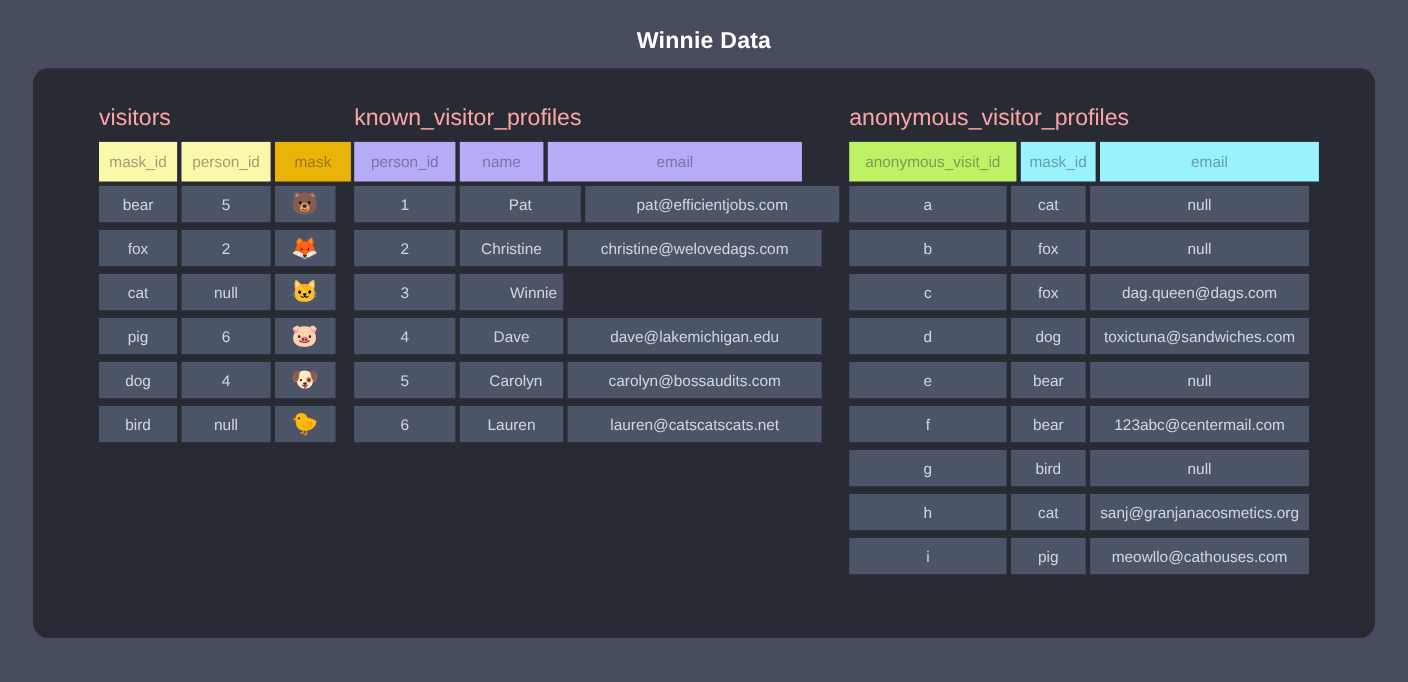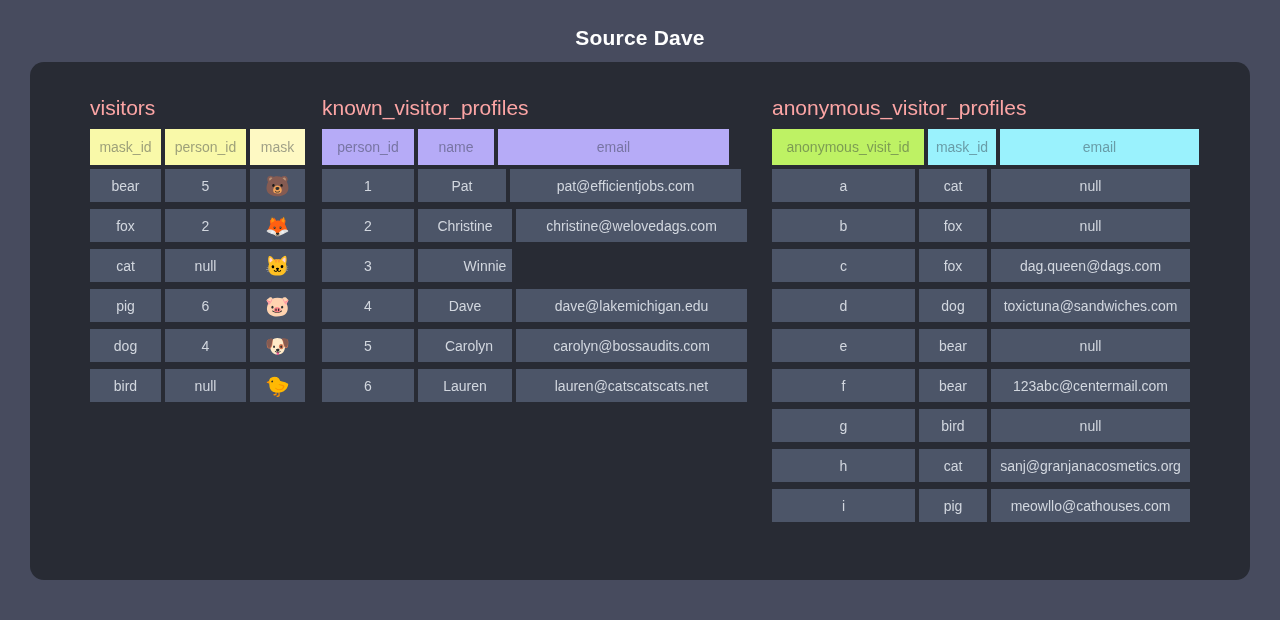--- a/index.html
+++ b/index.html
@@ -74,30 +74,30 @@
     color: #d2d7df;
   }
   .data-cell.emoji {
     font-size: 20px;
     line-height: 1;
   }
 </style>
 </head>
 <body>
 
-<div class="page-title">Source Dave</div>
+<div class="page-title">Winnie Data</div>
 
 <div class="panel">
   <div class="table-block t0">
     <h2 class="table-title">visitors</h2>
     <div>
         <div class="row header-row">
           <div class="cell header-cell" style="width: 71px; background: rgb(249, 249, 169);">mask_id</div>
           <div class="cell header-cell" style="width: 81px; background: rgb(249, 249, 169);">person_id</div>
-          <div class="cell header-cell" style="width: 55px; background: #fef9c3;">mask</div>
+          <div class="cell header-cell" style="width: 69px; background: #eab308;">mask</div>
         </div>
         <div class="row">
           <div class="cell data-cell" style="width: 71px;">bear</div>
           <div class="cell data-cell" style="width: 81px;">5</div>
           <div class="cell data-cell emoji" style="width: 55px;">🐻</div>
         </div>
         <div class="row">
           <div class="cell data-cell" style="width: 71px;">fox</div>
           <div class="cell data-cell" style="width: 81px;">2</div>
           <div class="cell data-cell emoji" style="width: 55px;">🦊</div>
@@ -127,21 +127,21 @@
   <div class="table-block t1">
     <h2 class="table-title">known_visitor_profiles</h2>
     <div>
         <div class="row header-row">
           <div class="cell header-cell" style="width: 92px; background: rgb(182, 171, 247);">person_id</div>
           <div class="cell header-cell" style="width: 76px; background: rgb(182, 171, 247);">name</div>
           <div class="cell header-cell" style="width: 231px; background: rgb(182, 171, 247);">email</div>
         </div>
         <div class="row">
           <div class="cell data-cell" style="width: 92px;">1</div>
-          <div class="cell data-cell" style="width: 88px;">Pat</div>
+          <div class="cell data-cell" style="width: 110px;">Pat</div>
           <div class="cell data-cell" style="width: 231px;">pat@efficientjobs.com</div>
         </div>
         <div class="row">
           <div class="cell data-cell" style="width: 92px;">2</div>
           <div class="cell data-cell" style="width: 94px;">Christine</div>
           <div class="cell data-cell" style="width: 231px;">christine@welovedags.com</div>
         </div>
         <div class="row">
           <div class="cell data-cell" style="width: 92px;">3</div>
           <div class="cell data-cell" style="width: 94px; padding-left: 40px;">Winnie</div>

